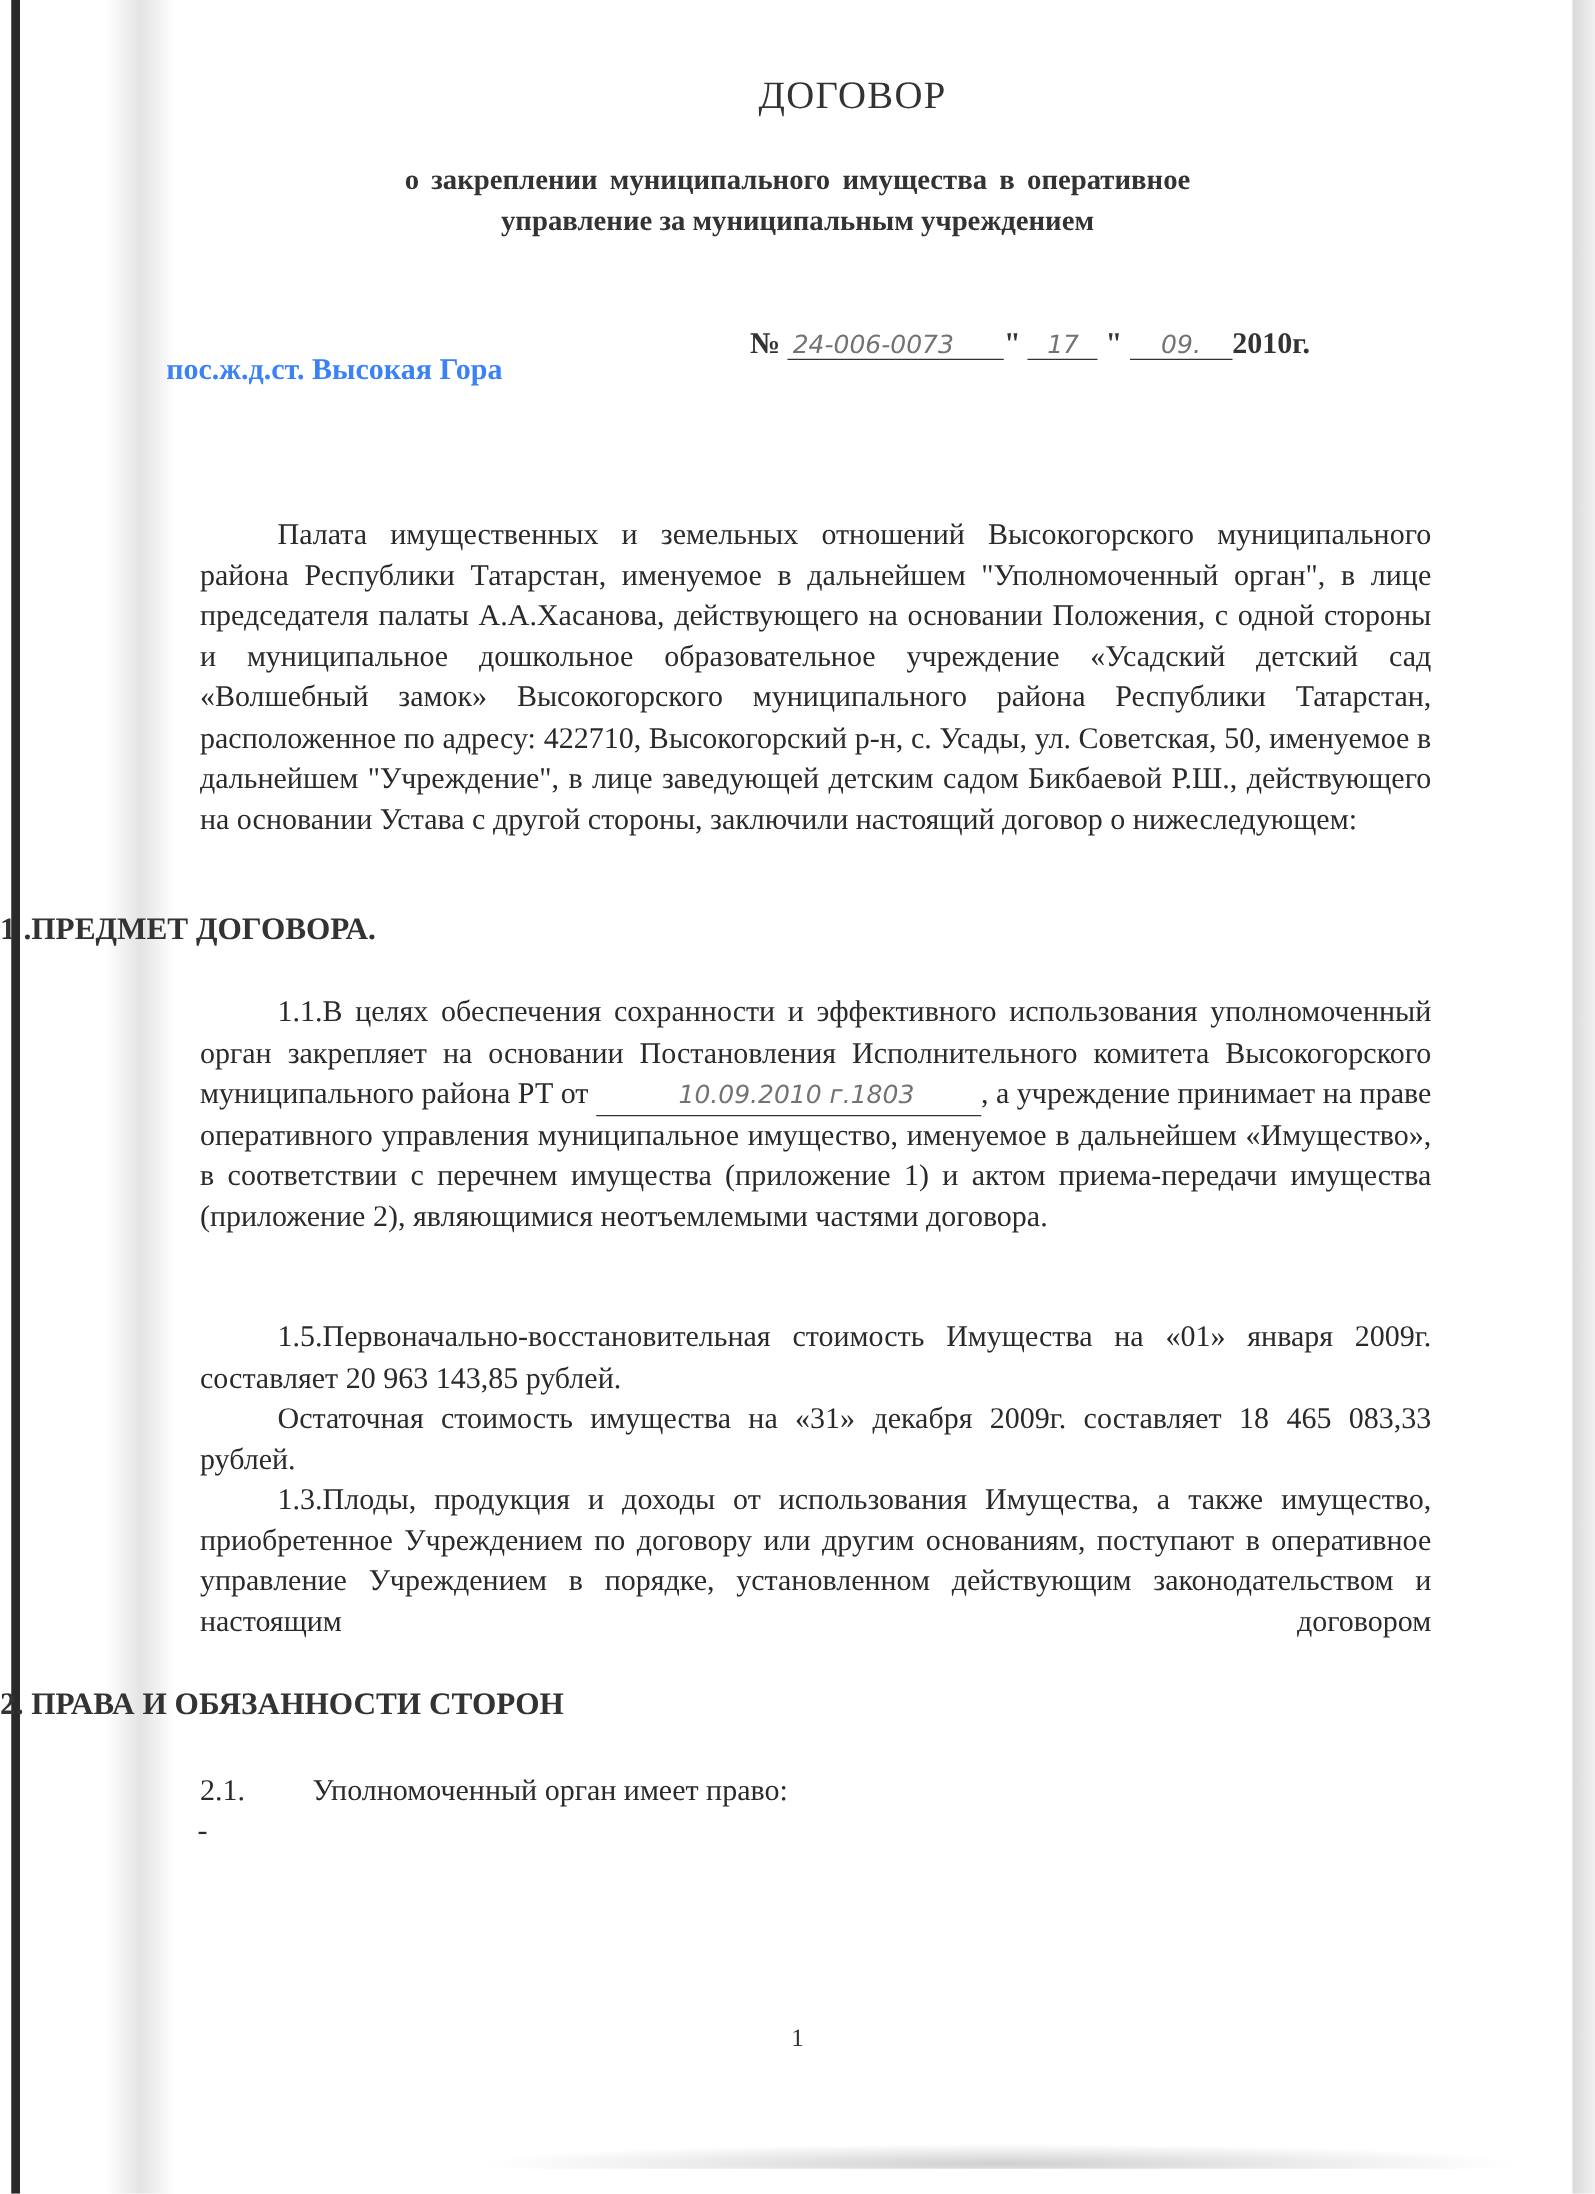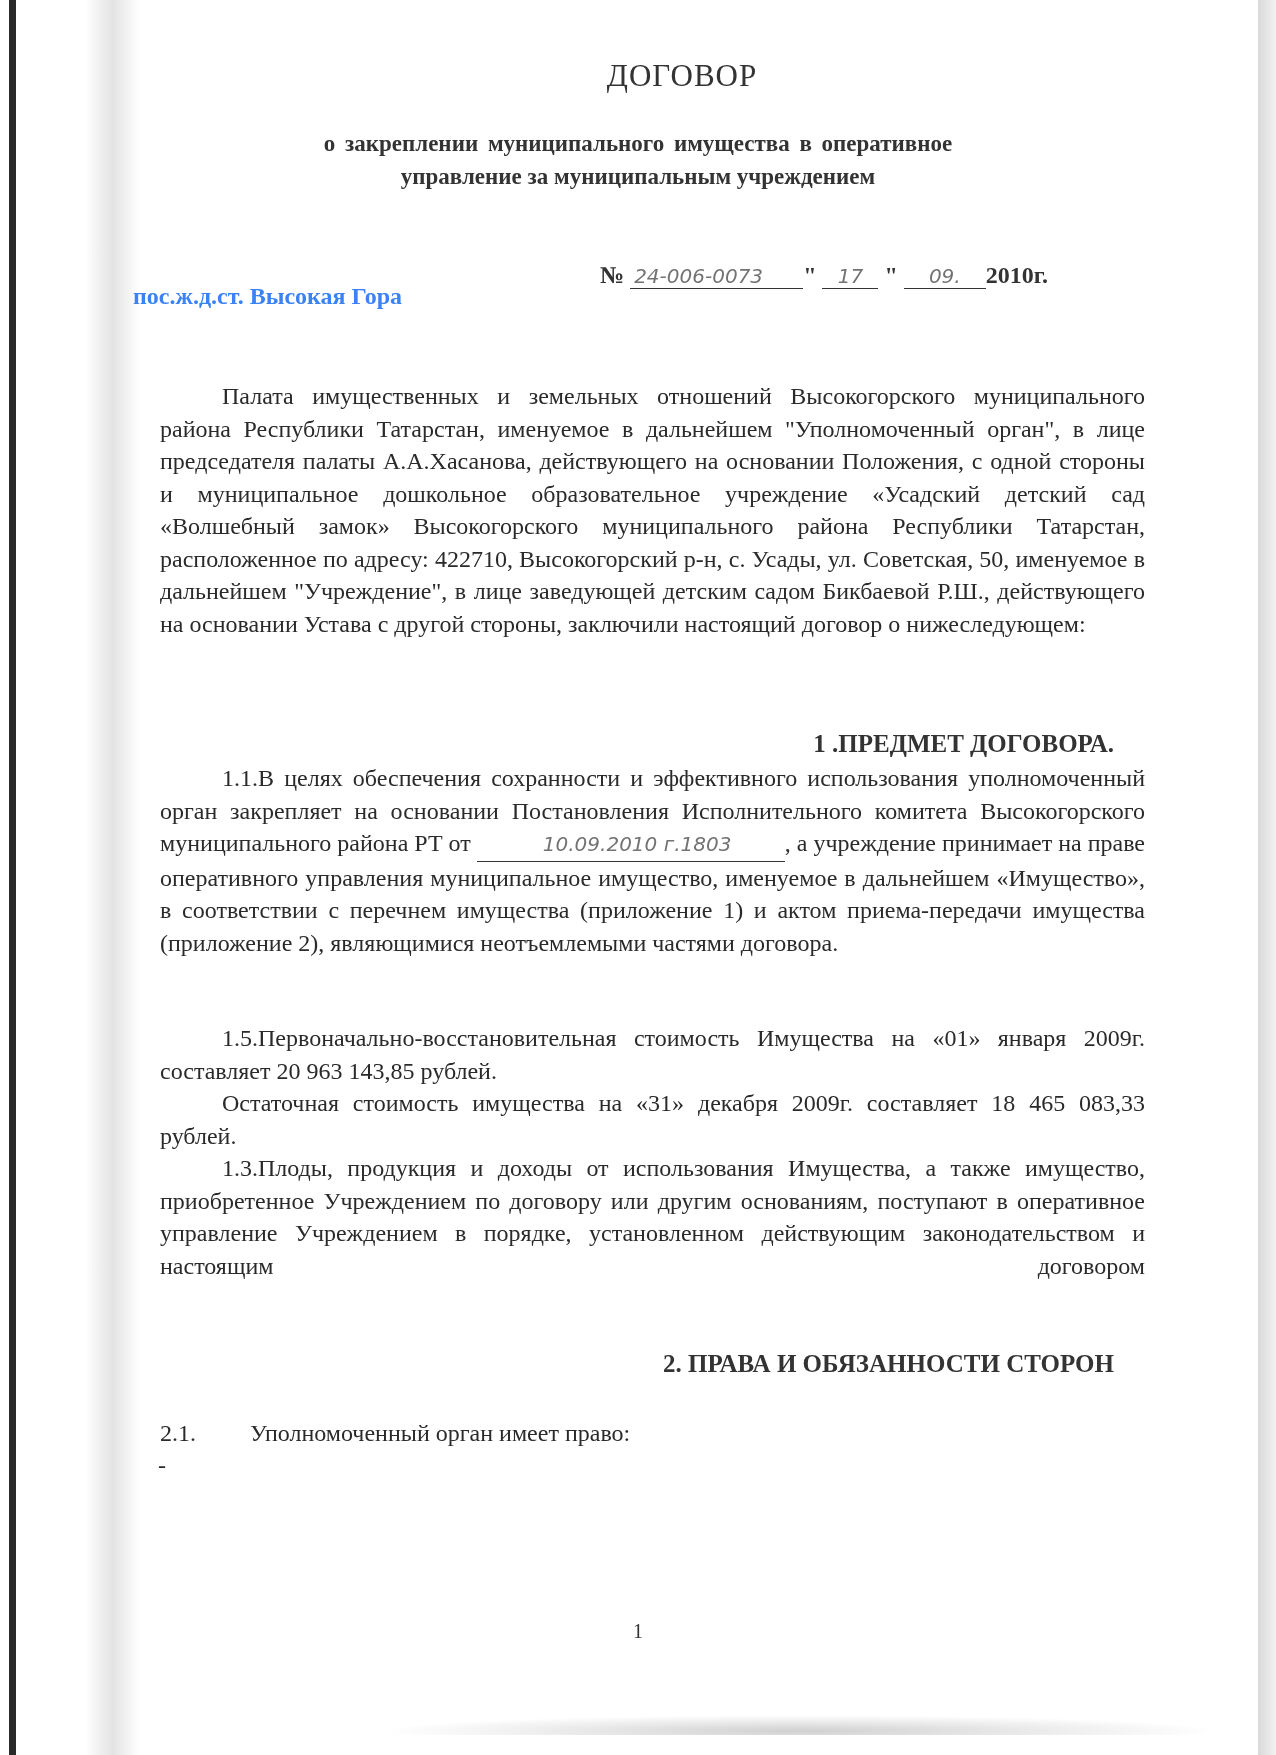--- a/index.html
+++ b/index.html
@@ -23,24 +23,24 @@
   .title { left: 0; width: 1276px; top: 58px; text-align: center; font-weight: normal; font-size: 31px; letter-spacing: 1px; color: #333; padding-left: 44px; }
   .subtitle { left: 0; width: 1276px; text-align: center; font-weight: bold; font-size: 23px; color: #333; }
   .sub1 { top: 131px; word-spacing: 4px; }
   .sub2 { top: 164px; }
 
   .place { left: 133px; top: 265px; font-weight: bold; font-size: 24px; color: #3b82f6; margin-top: 18px; }
   .num-line { left: 600px; top: 262px; font-size: 24px; font-weight: bold; color: #333; }
   .hand { font-family: "DejaVu Sans", sans-serif; font-style: italic; font-weight: normal; font-size: 20px; color: #737373;
     border-bottom: 1.5px solid #333; display: inline-block; padding: 0 4px; }
 
-  .para { position: absolute; left: 160px; width: 985px; font-size: 24px; line-height: 32.5px; text-align: justify; text-align-last: left; color: #2a2a2a; }
+  .para { position: absolute; left: 160px; width: 985px; font-size: 24px; line-height: 32.5px; text-align: justify; text-align-last: left; color: #2a2a2a; margin-top: 32px; }
   .indent { text-indent: 62px; }
 
-  .section-h { position: absolute; left: 0; width: 1114px; text-align: right; font-weight: bold; font-size: 25px; color: #333; }
+  .section-h { position: absolute; left: 0; width: 1114px; text-align: left; font-weight: bold; font-size: 25px; color: #333; }
 
   .item-num { position: absolute; left: 160px; font-size: 24px; color: #2a2a2a; }
   .item-label { position: absolute; left: 250px; font-size: 24px; color: #2a2a2a; }
   .dash { position: absolute; left: 158px; font-size: 24px; color: #2a2a2a; }
   .page-num { position: absolute; left: 0; width: 1276px; text-align: center; top: 1620px; font-size: 20px; color: #333; }
 </style>
 </head>
 <body>
 
 <div class="scan-edge-left"></div>

